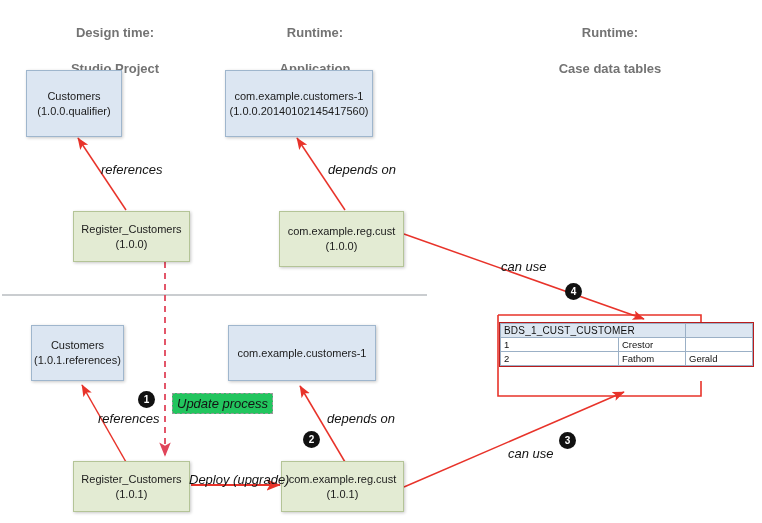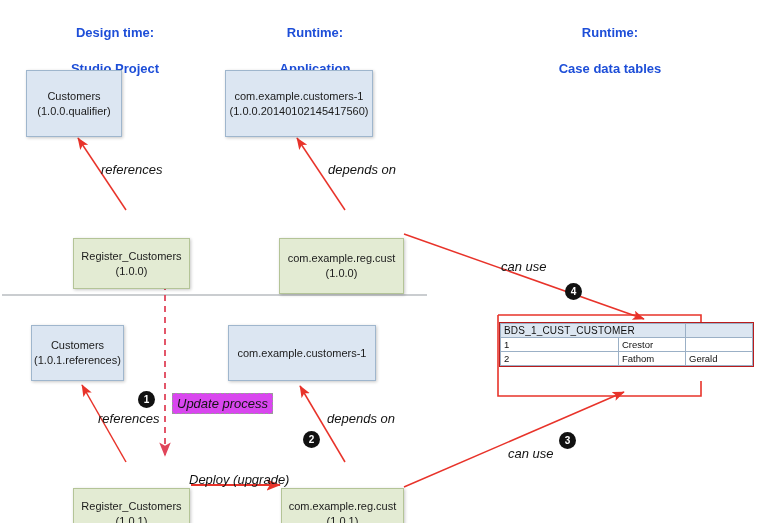--- a/index.html
+++ b/index.html
@@ -27,21 +27,21 @@
     height: 523px;
     pointer-events: none;
   }
 
   
   .col-head {
     position: absolute;
     text-align: center;
     font-size: 13px;
     font-weight: bold;
-    color: #1d4ed8;
+    color: #737373;
     line-height: 18px;
     white-space: pre-line;
   }
 
   
   .node {
     position: absolute;
     box-sizing: border-box;
     display: flex;
     flex-direction: column;
@@ -54,35 +54,34 @@
     box-shadow: 1px 1px 3px rgba(0,0,0,0.22);
   }
   .node .l1, .node .l2 { display: block; }
   .node-blue {
     background: #dce6f2;
     border: 1px solid #9fb6cd;
   }
   .node-green {
     background: #e3ebd3;
     border: 1px solid #b4c497;
-    margin-top: 27px;
   }
 
   
   .edge-label {
     position: absolute;
     font-size: 13px;
     color: #131313;
     white-space: nowrap;
     font-style: italic;
   }
   .edge-label.boxed {
     border: 1px dashed #9a9a9a;
     padding: 2px 4px;
-    background: #d946ef;
+    background: #22c55e;
   }
 
   
   .badge {
     position: absolute;
     width: 17px;
     height: 17px;
     border-radius: 50%;
     background: #111111;
     color: #ffffff;

